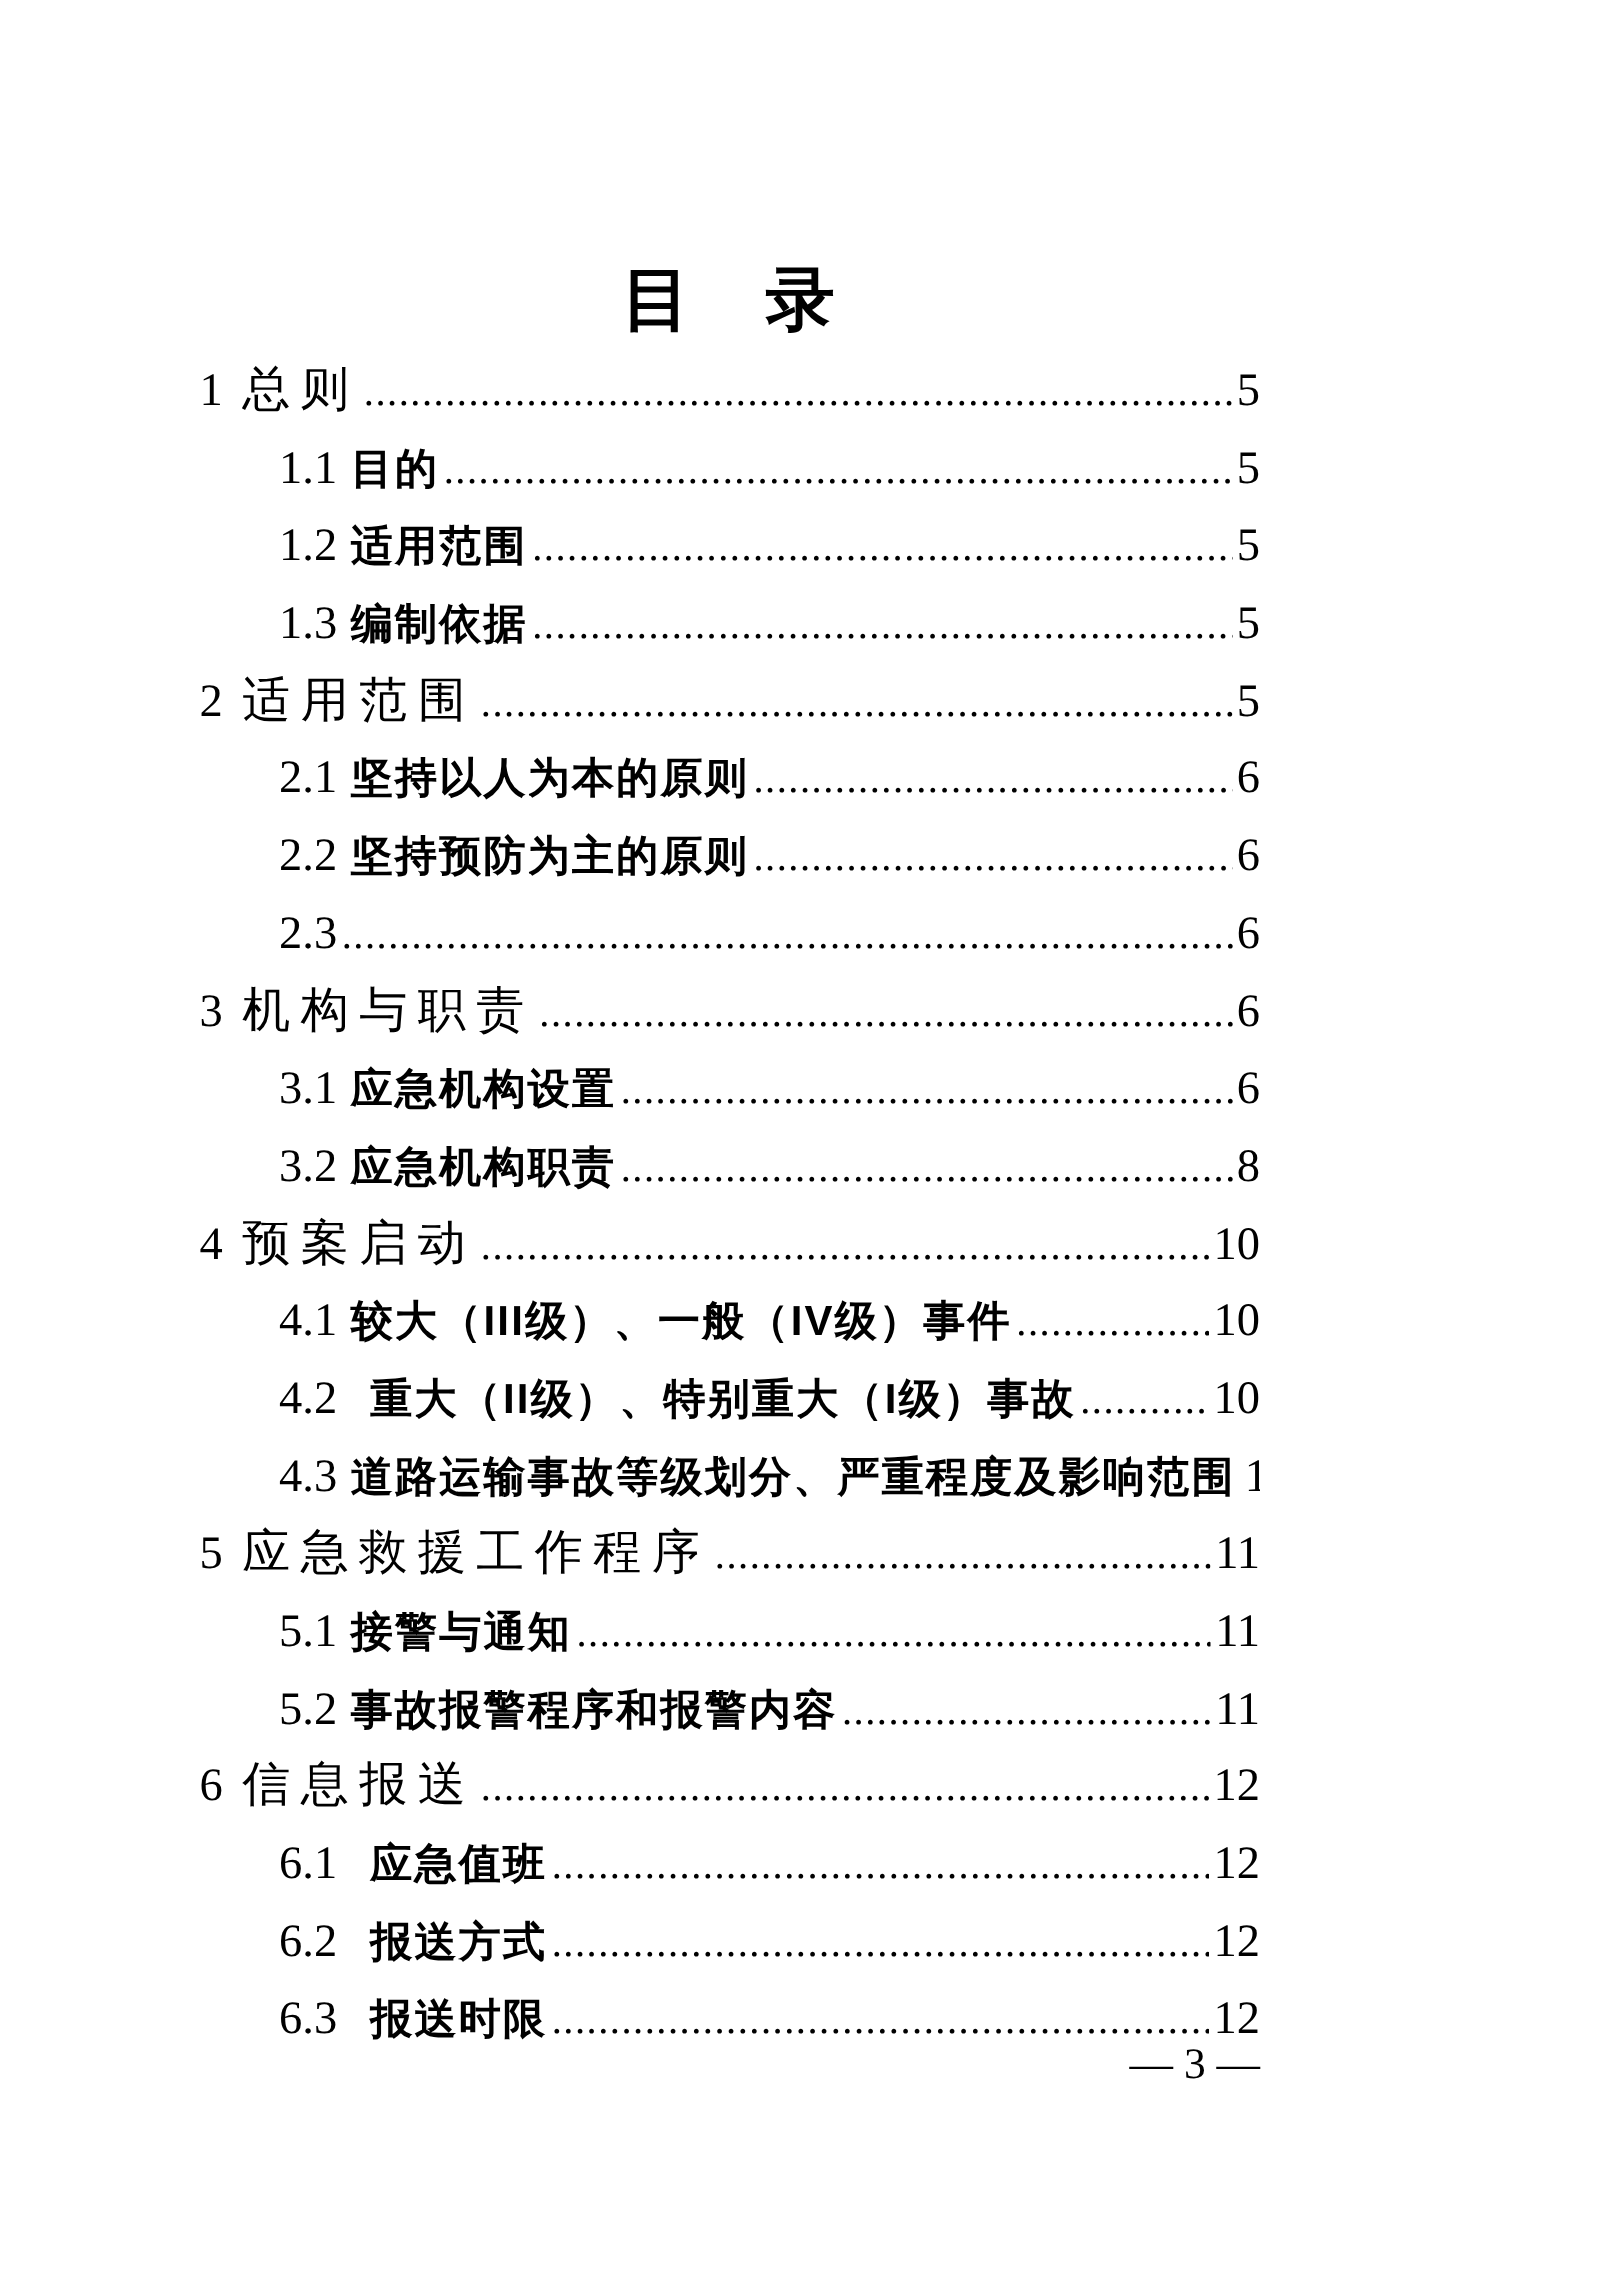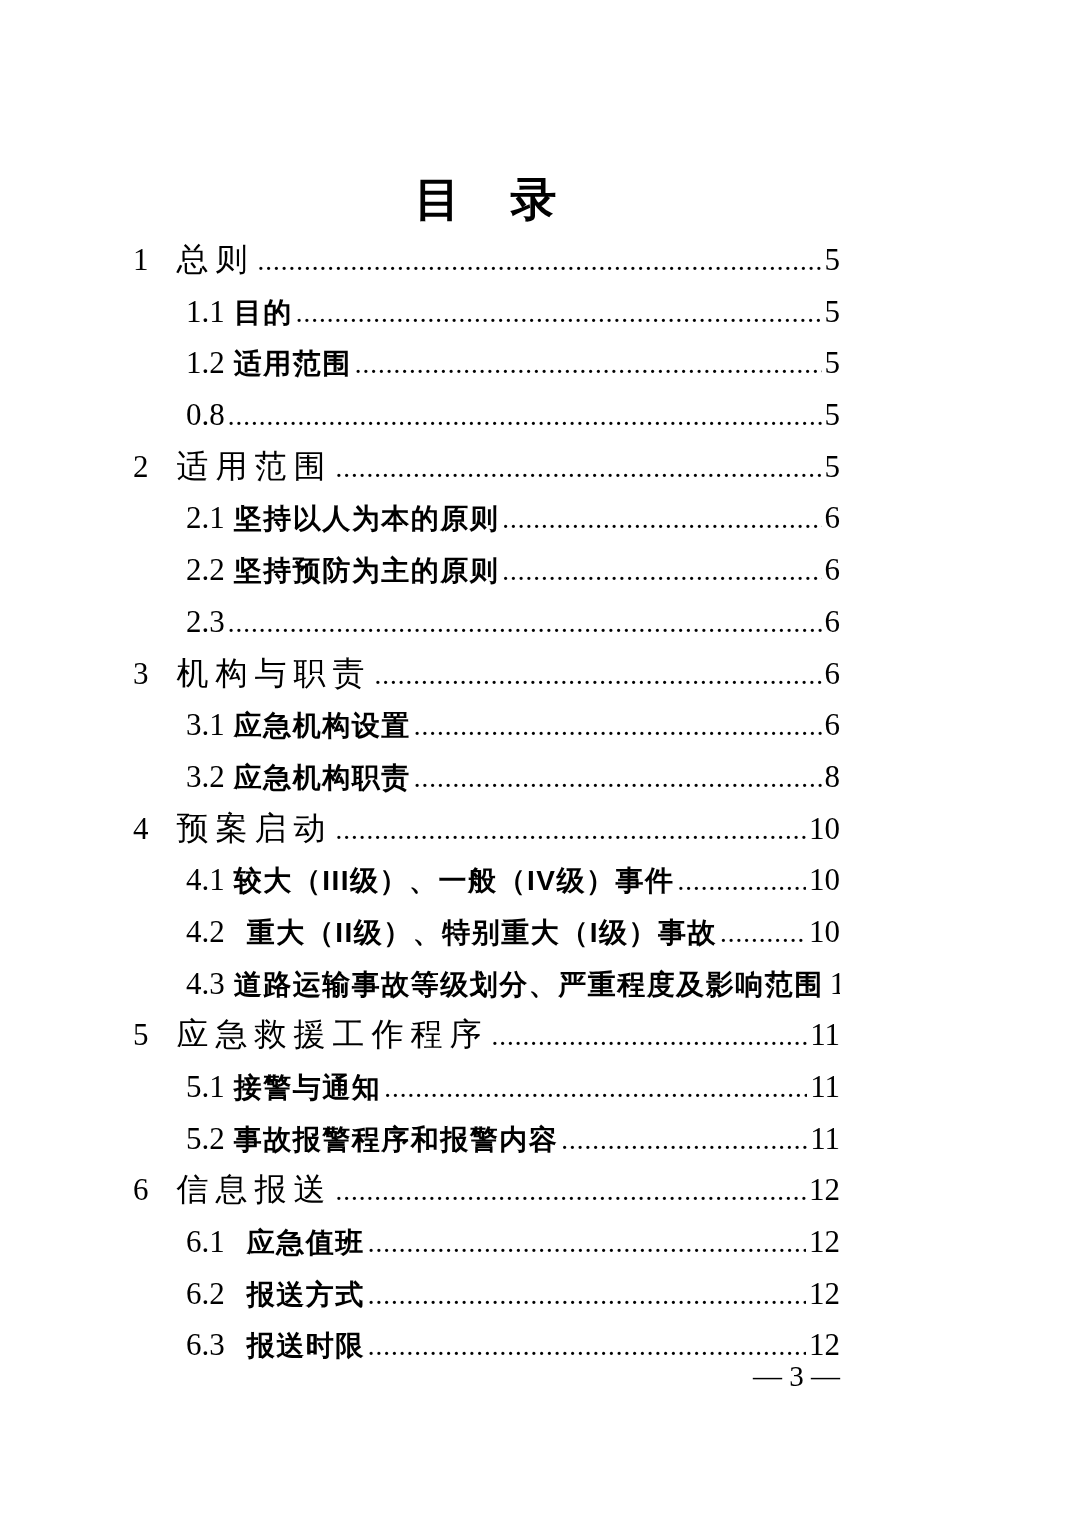--- a/index.html
+++ b/index.html
@@ -36,21 +36,21 @@
     font-family:"Liberation Serif","DejaVu Serif",serif;
     font-size:31px;
     flex:0 0 auto;
   }
   .lbl { flex:0 0 auto; }
   .lvl1 .lbl {
     font-family:"Liberation Serif","DejaVu Serif",serif;
     font-size:32px;
     font-weight:400;
     letter-spacing:7px;
-    margin-left:28px;
+    margin-left:13px;
   }
   .lvl2 .lbl {
     font-family:"Liberation Sans","DejaVu Sans",sans-serif;
     font-size:28px;
     font-weight:700;
     letter-spacing:1.5px;
     margin-left:9px;
   }
   .toc-row.g2 .lbl { margin-left:22px; }
   .dots {
@@ -106,21 +106,22 @@
     </div>
 
     <div class="toc-row lvl2">
       <span class="num">1.2</span>
       <span class="lbl">适用范围</span>
       <span class="dots"></span>
       <span class="pg">5</span>
     </div>
 
     <div class="toc-row lvl2">
-      <span class="num">0.8</span>
+      <span class="num">1.3</span>
+      <span class="lbl">编制依据</span>
       <span class="dots"></span>
       <span class="pg">5</span>
     </div>
 
     <div class="toc-row lvl1">
       <span class="num">2</span>
       <span class="lbl">适用范围</span>
       <span class="dots"></span>
       <span class="pg">5</span>
     </div>

